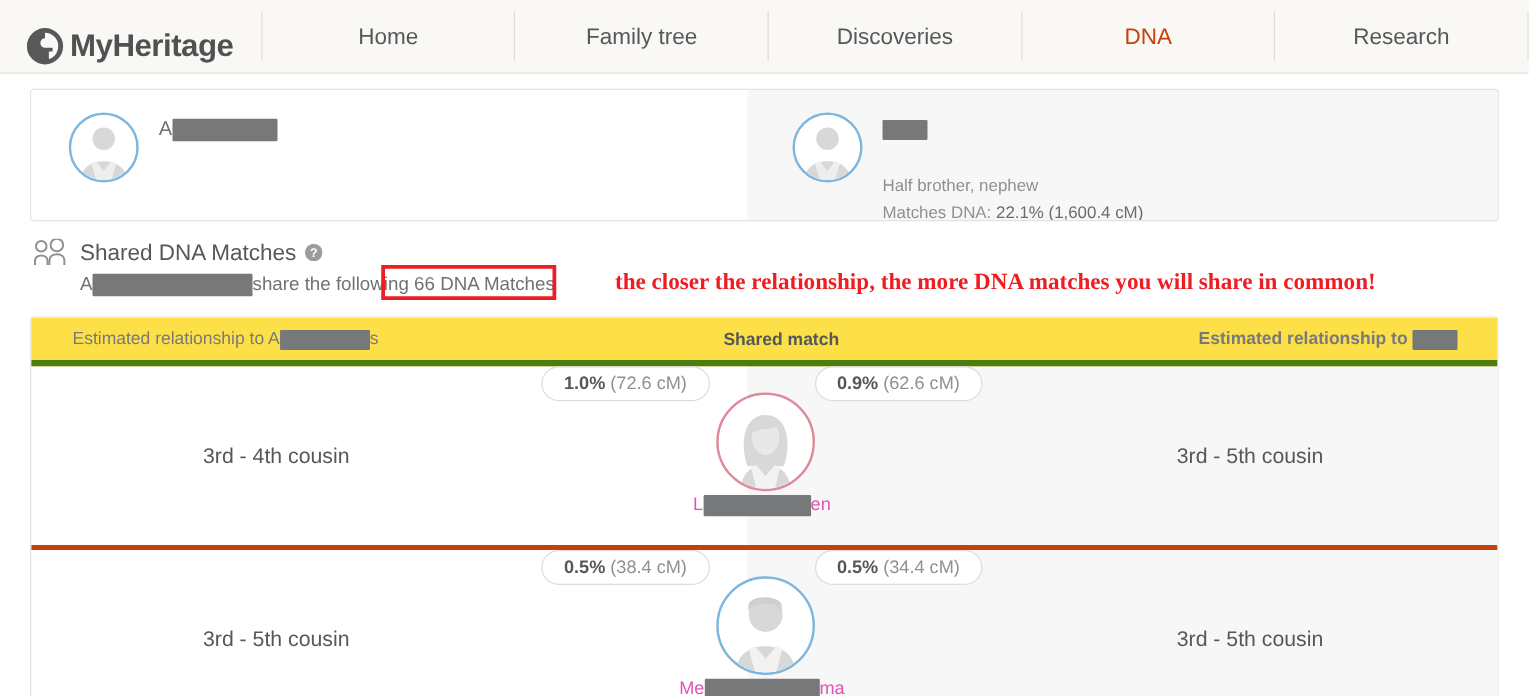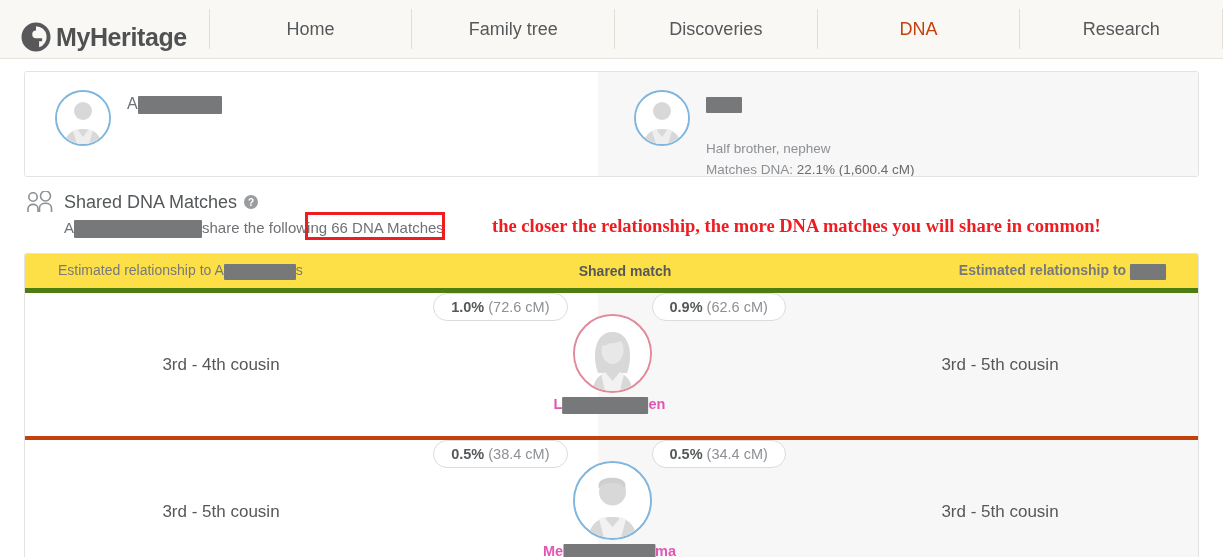--- a/index.html
+++ b/index.html
@@ -276,21 +276,20 @@
   .match-name {
     position: absolute;
     top: 103px;
     left: 50%;
     transform: translateX(-50%);
     font-size: 14.5px;
     color: #e255b4;
     white-space: nowrap;
     cursor: pointer;
     z-index: 4;
-    font-weight: bold;
   }
 </style>
 </head>
 <body>
 
 <div class="topnav">
   <div class="logo-wrap">
     <svg class="logo-mark" viewBox="0 0 32 32">
       <path d="M16 1.5A14.5 14.5 0 1 0 16 30.5 14.5 14.5 0 1 0 16 1.5z
                M16 5.2A10.8 10.8 0 0 1 19.1 26.3l0-6.1 3.0 0 0-3.0

